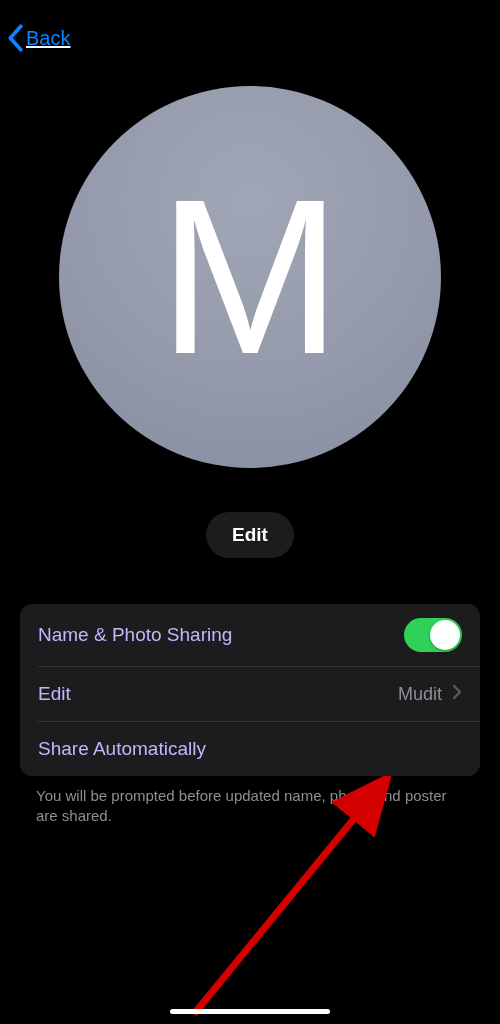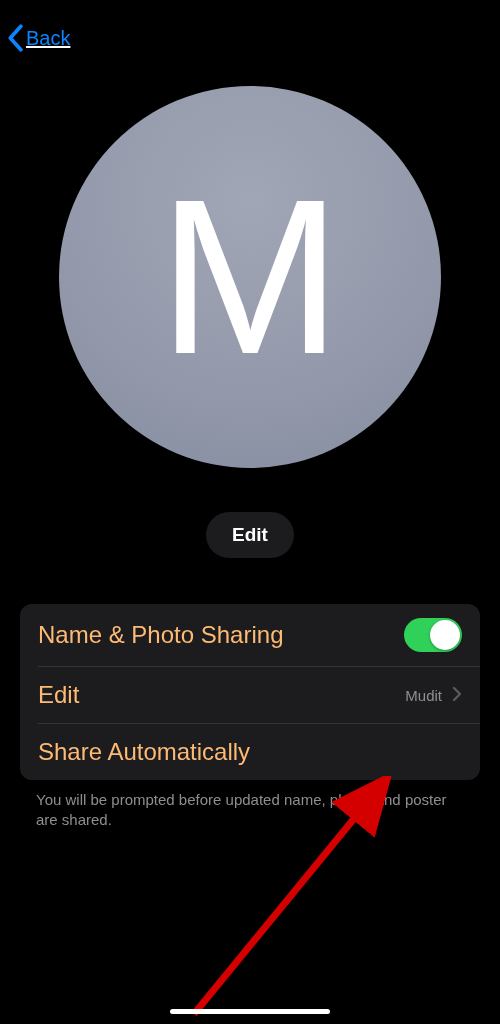--- a/index.html
+++ b/index.html
@@ -90,26 +90,26 @@
       justify-content: space-between;
       padding: 14px 18px;
       min-height: 54px;
     }
     .separator {
       height: 1px;
       background: #333338;
       margin-left: 18px;
     }
     .row-label {
-      font-size: 24px;
-      color: #fdba74;
+      font-size: 19px;
+      color: #c4b5fd;
       font-weight: 400;
     }
     .row-value {
-      font-size: 15px;
+      font-size: 18px;
       color: #8e8e93;
       display: flex;
       align-items: center;
     }
     .chevron-right-icon {
       margin-left: 10px;
       color: #5a5a5e;
     }
     .updown-icon {
       margin-left: 6px;

